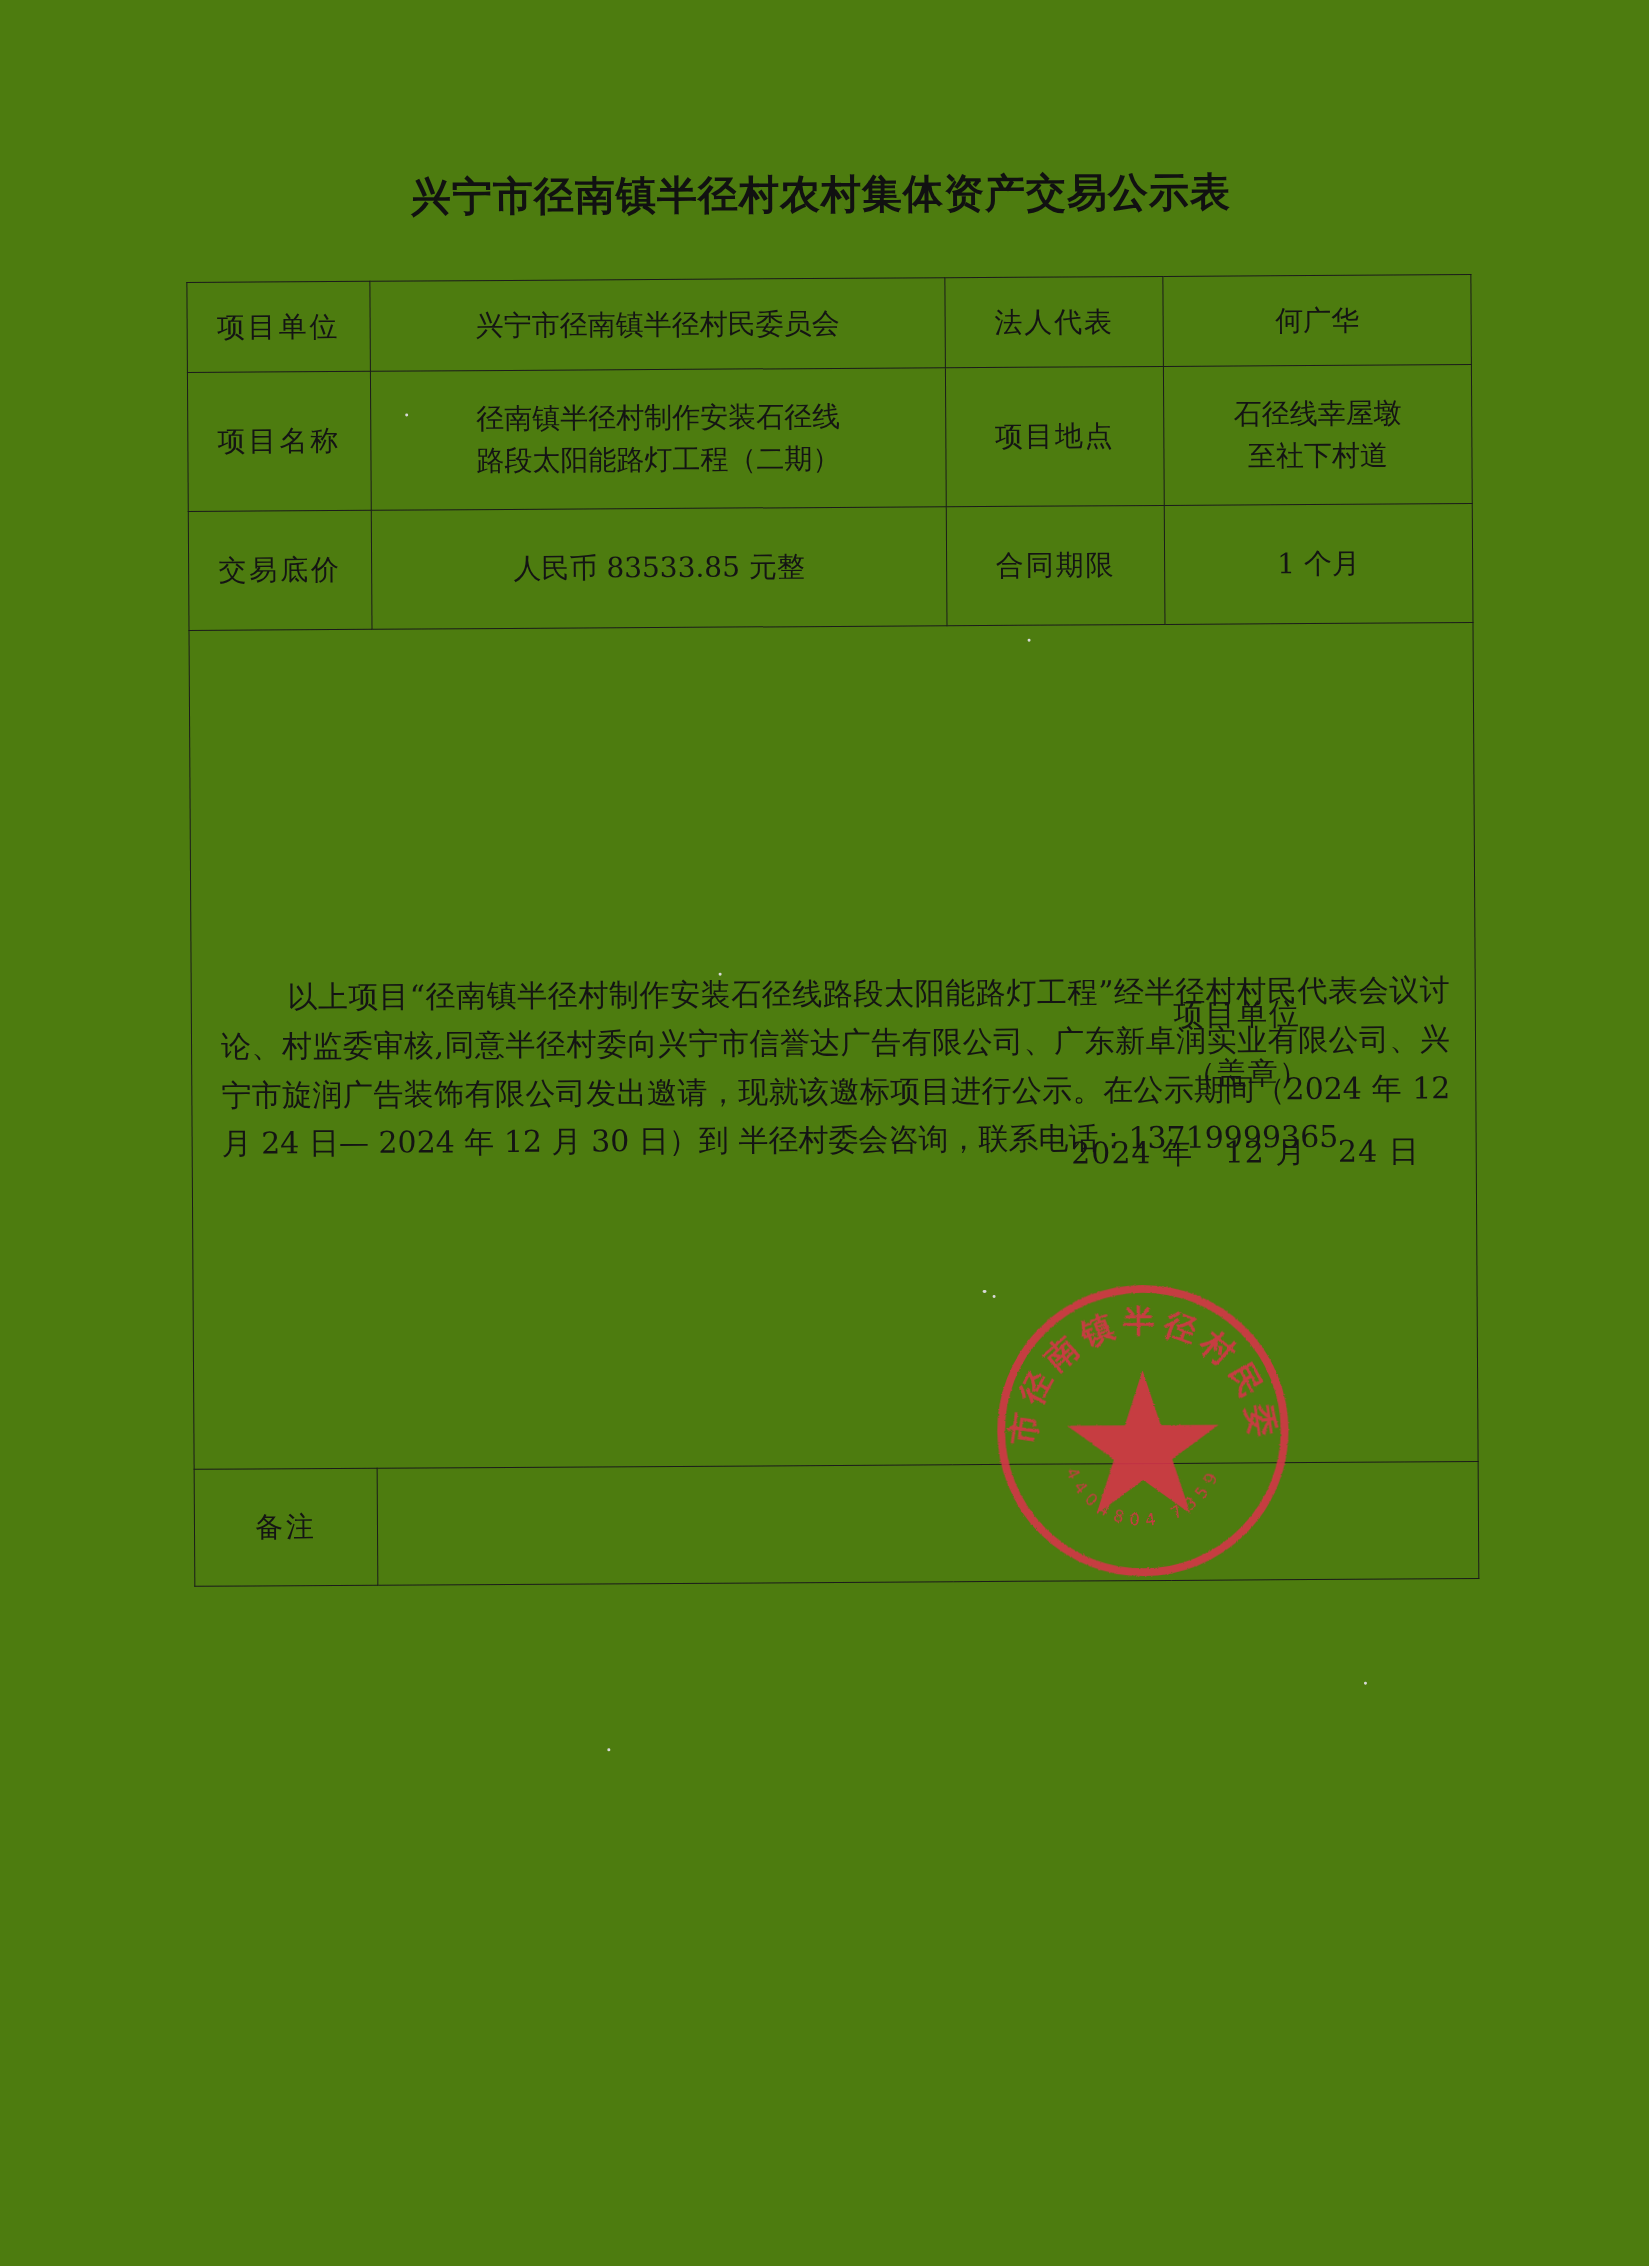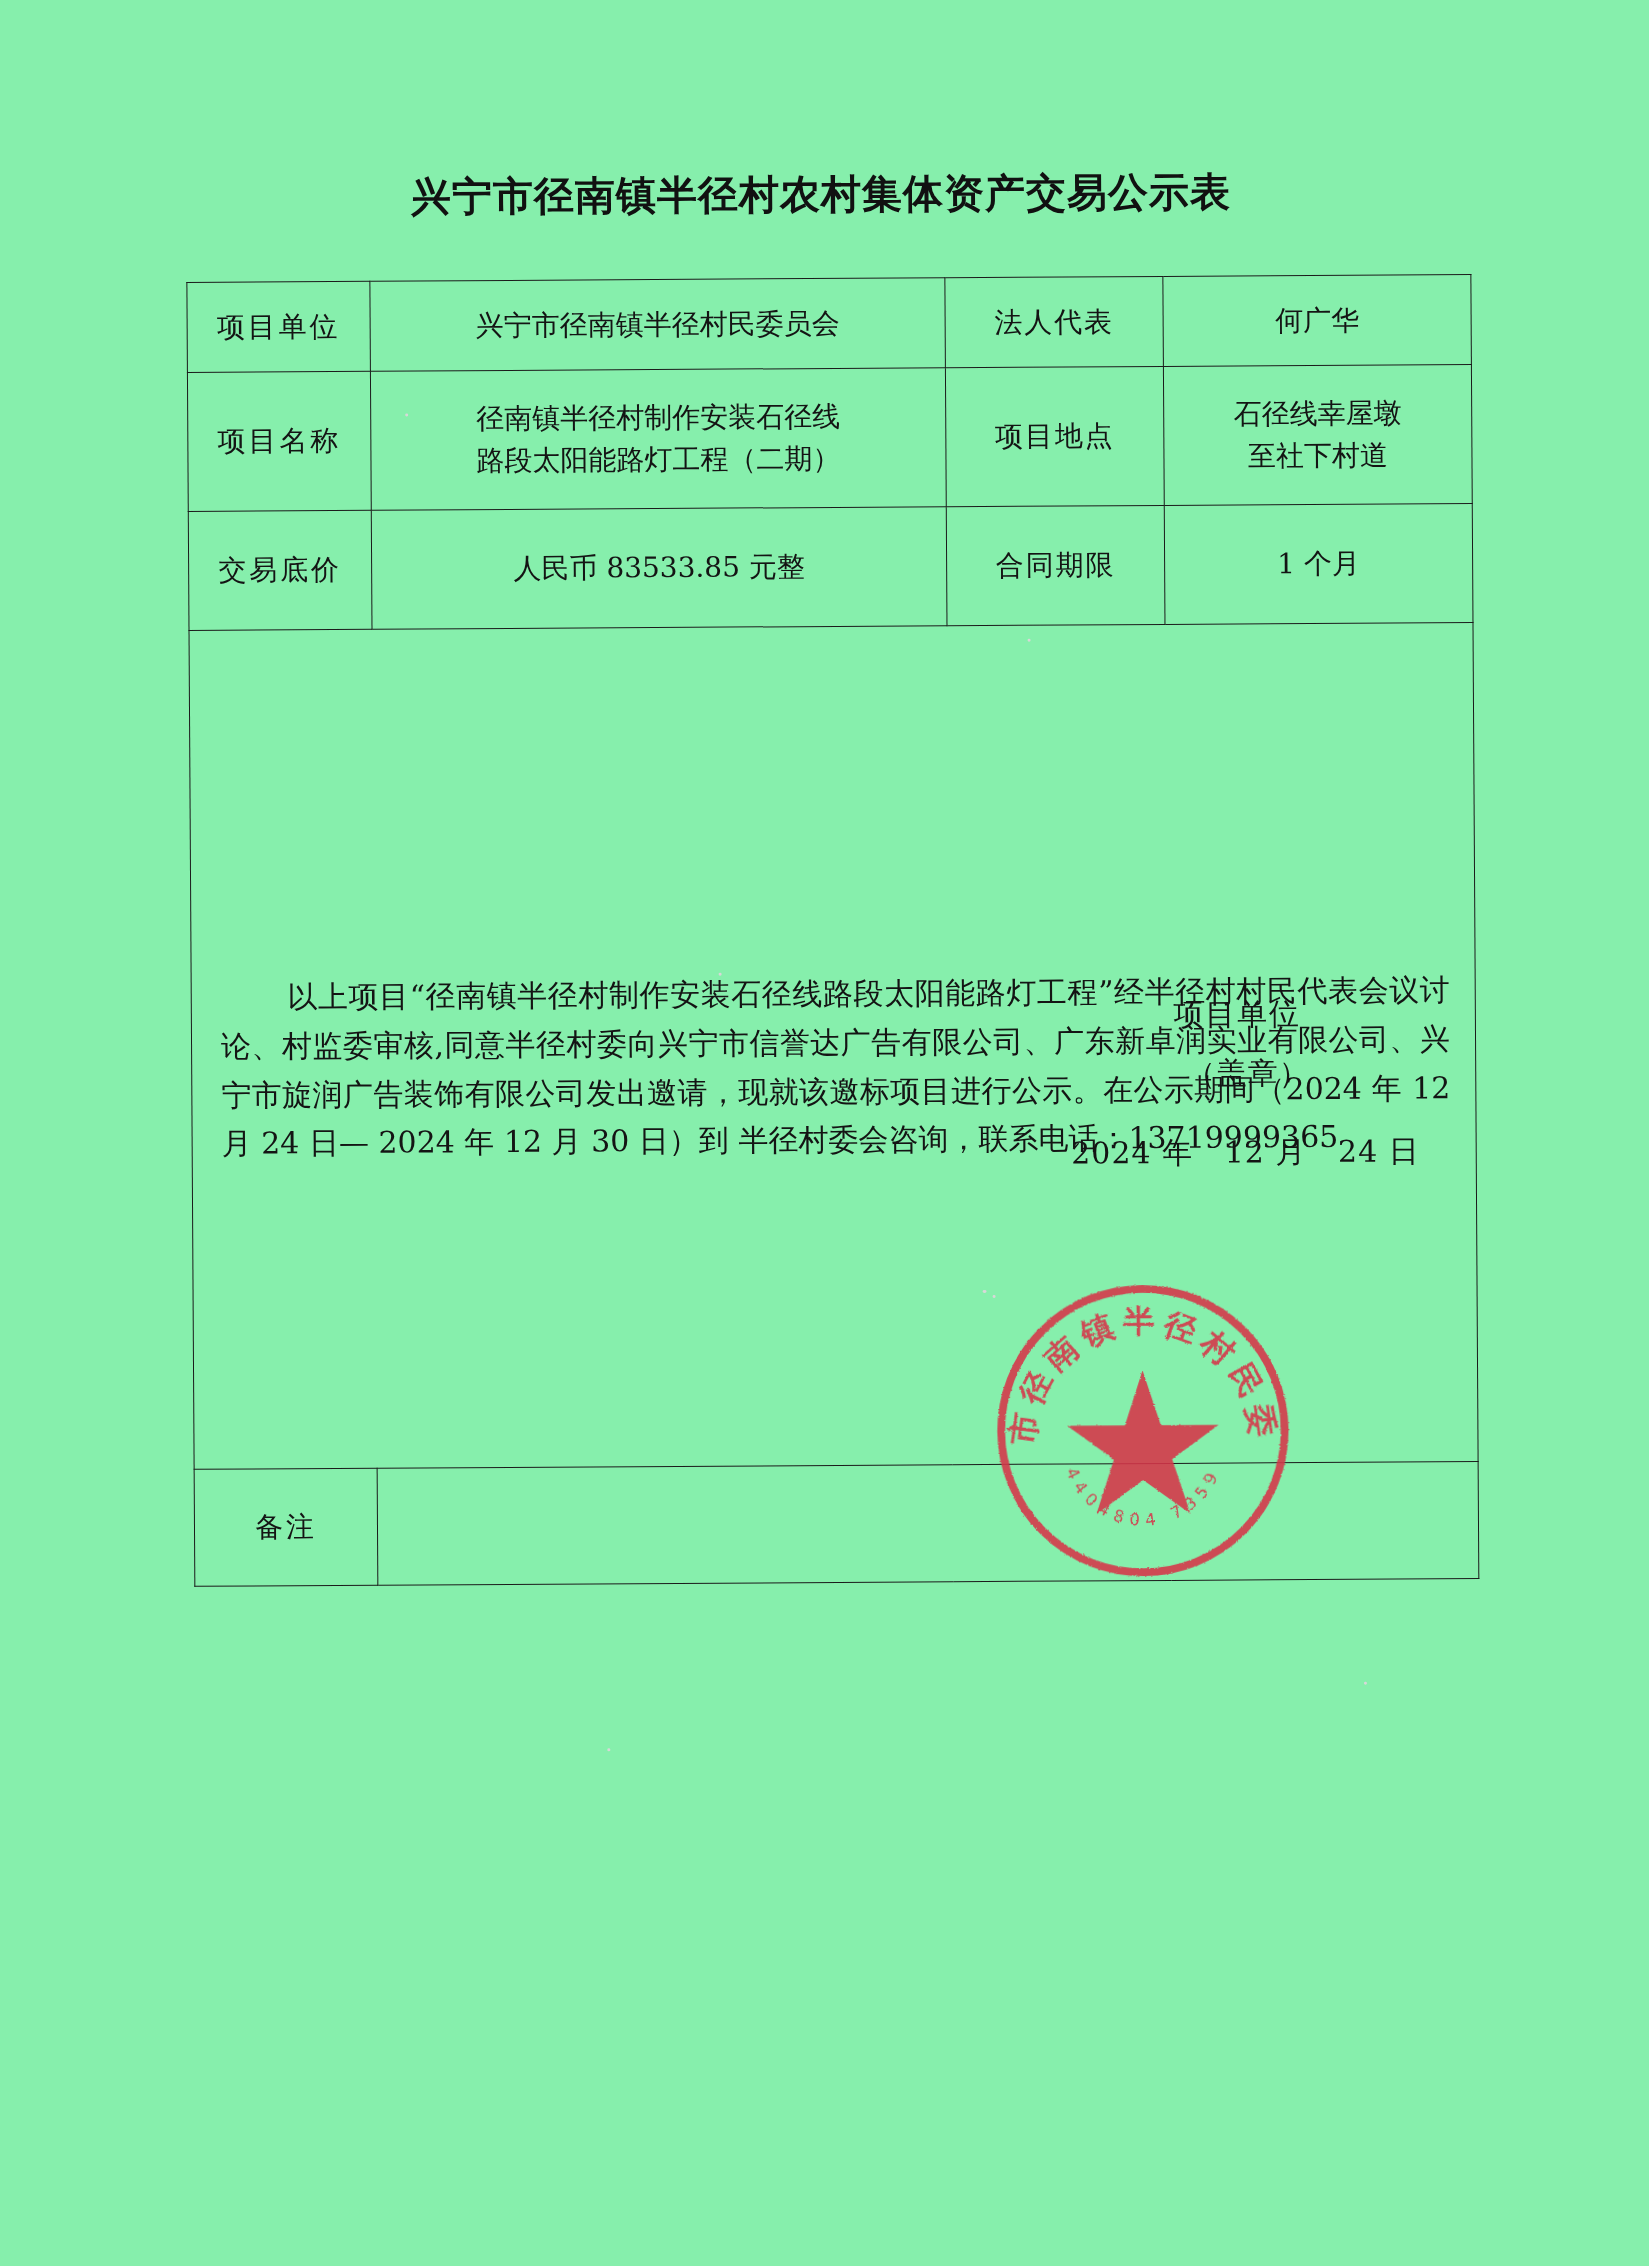--- a/index.html
+++ b/index.html
@@ -13,21 +13,21 @@
     font-family: "DejaVu Serif", "Liberation Serif", serif;
     color: #151515;
     position: relative;
     overflow: hidden;
   }
 
   
   .page {
     position: absolute;
     inset: 0;
-    background: #86efac;
+    background: #4d7c0f;
   }
 
   
   .scan {
     position: absolute;
     left: 0; top: 0;
     width: 1650px;
     height: 2267px;
     transform: rotate(-0.35deg);
     transform-origin: 825px 873px;

